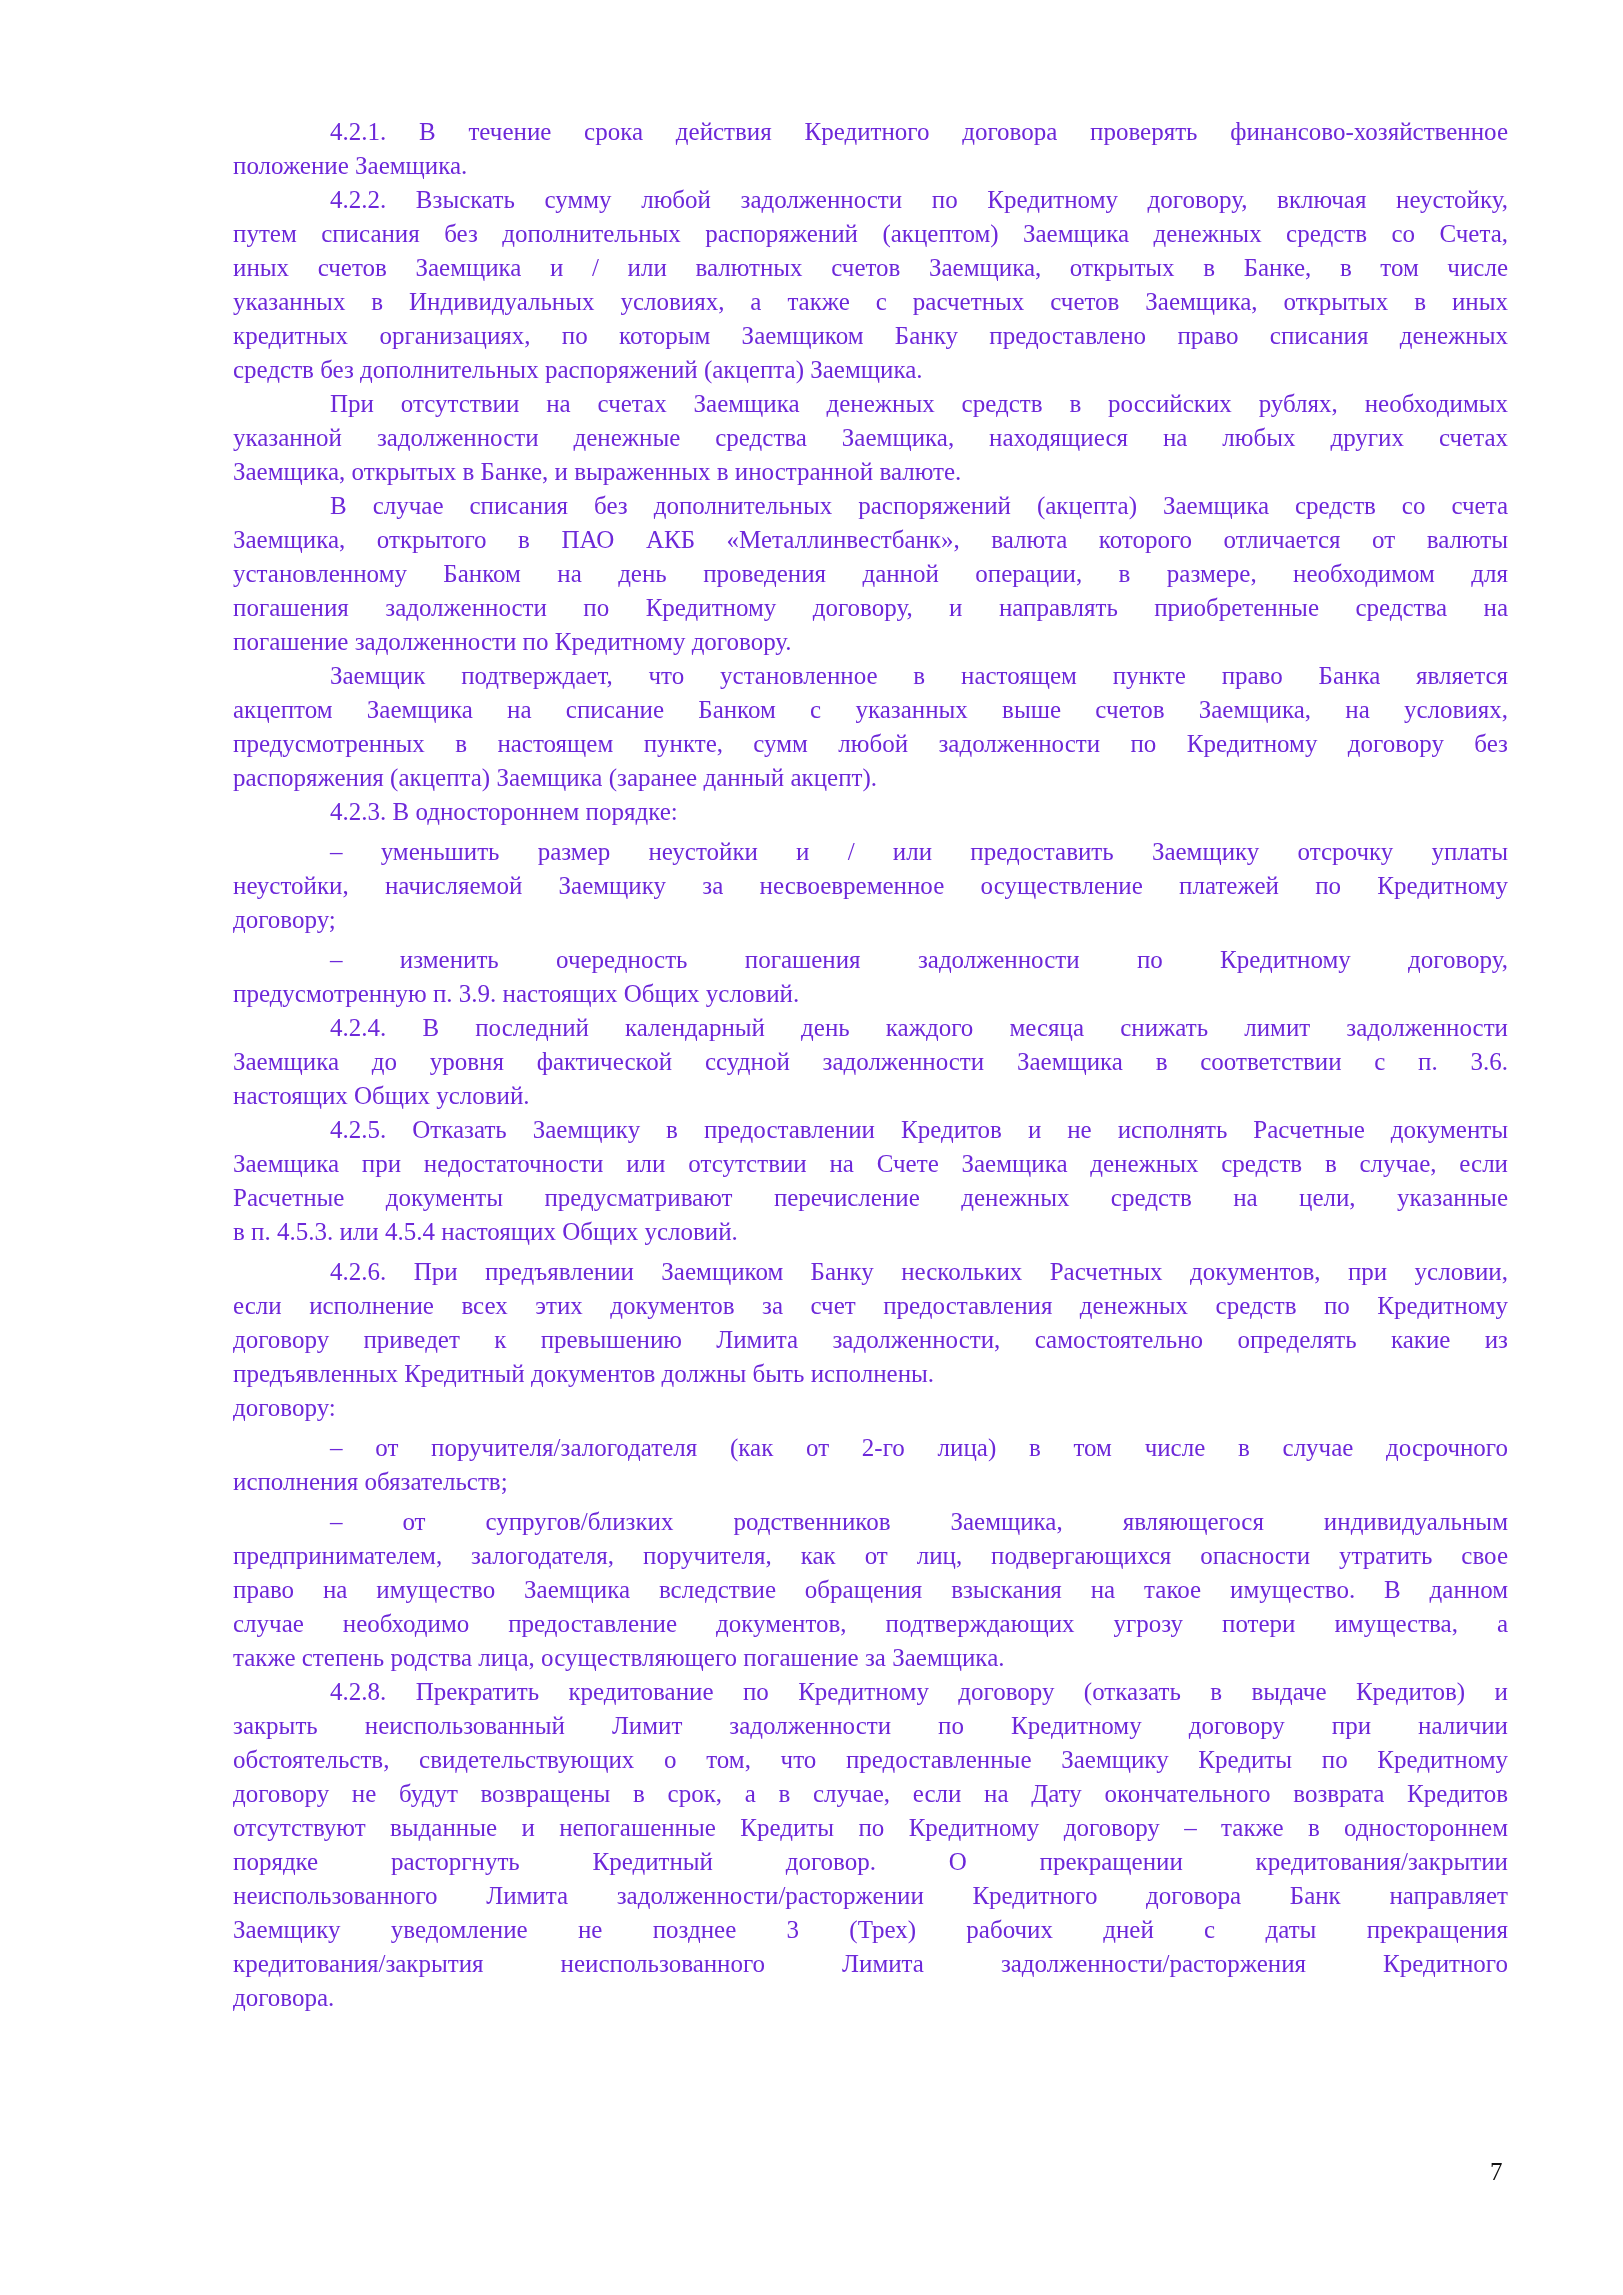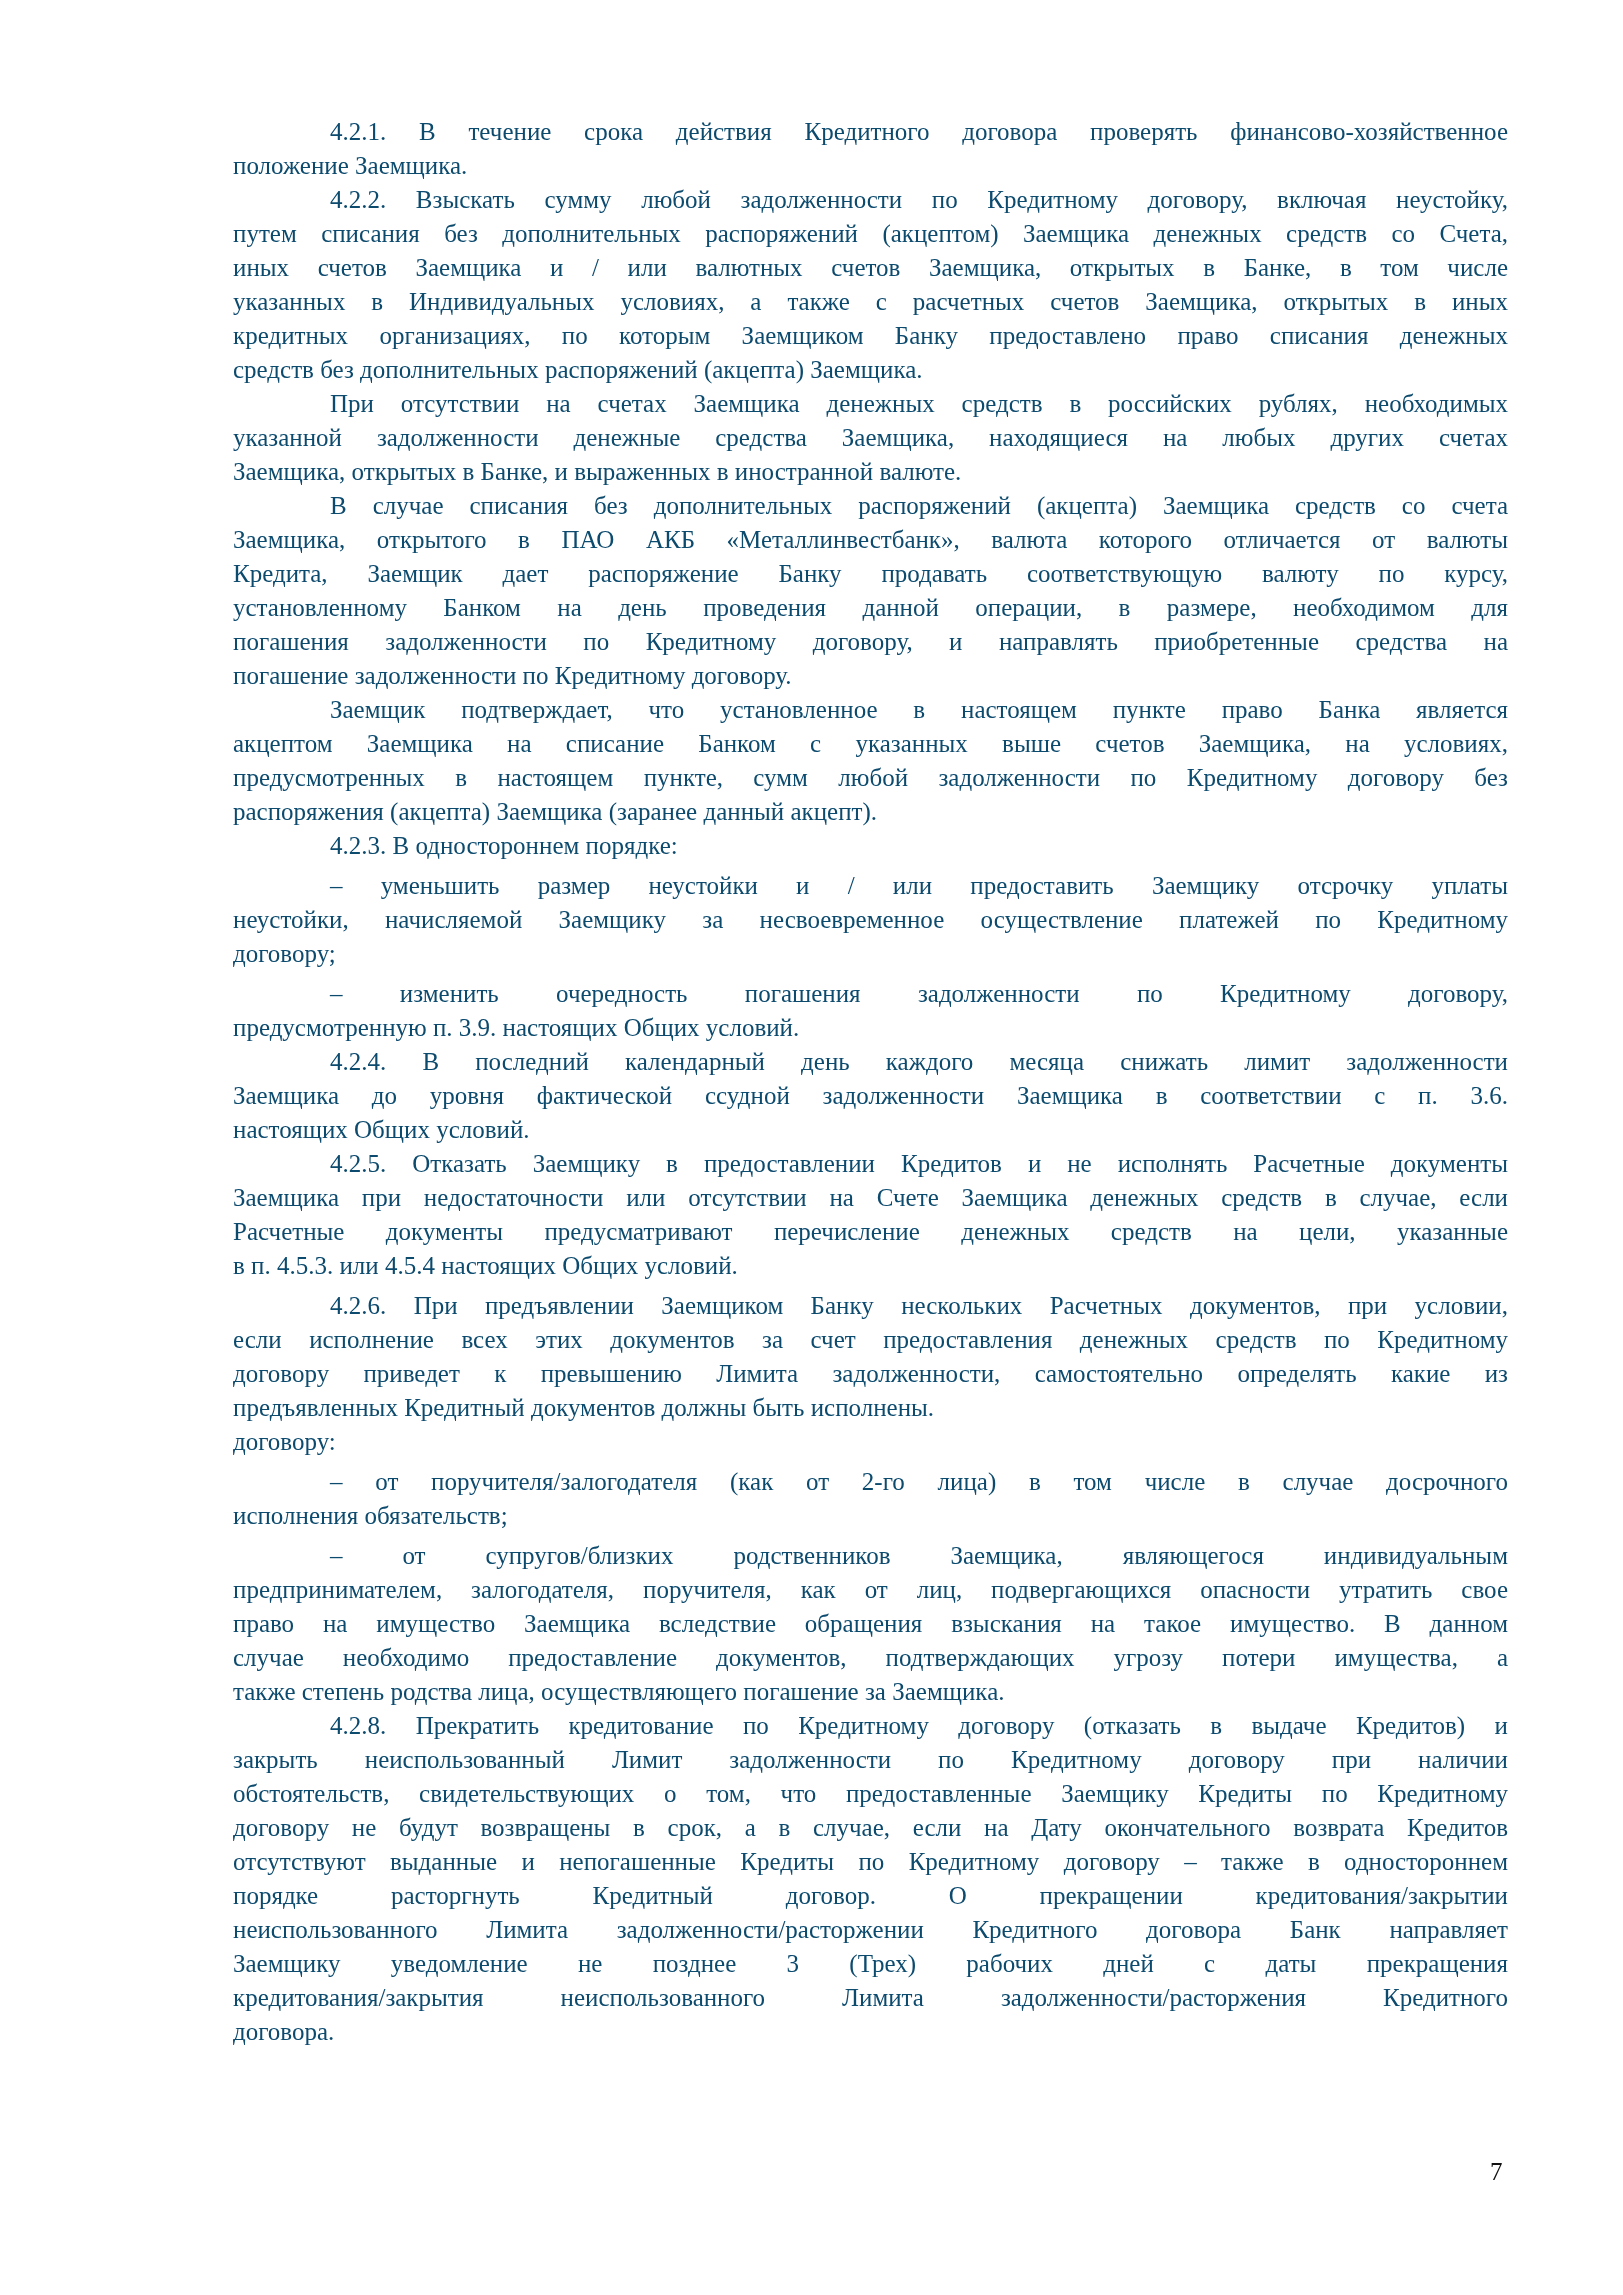--- a/index.html
+++ b/index.html
@@ -3,21 +3,21 @@
 <meta charset="utf-8">
 <style>
   html, body { margin: 0; padding: 0; background: #ffffff; }
   body { width: 1623px; height: 2295px; position: relative; overflow: hidden; }
   .page {
     position: absolute; left: 0; top: 0; width: 1623px; height: 2295px; background: #ffffff;
   }
   .text-block {
     position: absolute; left: 233px; top: 115px; width: 1275px;
     font-family: "Liberation Serif", "DejaVu Serif", serif;
-    font-size: 25px; color: #0c4a6e;
+    font-size: 25px; color: #6d28d9;
   }
   .para { margin: 0; padding: 0; }
   .para.gap { margin-top: 6px; }
   .line {
     display: block; height: 34px; line-height: 34px; white-space: nowrap;
     text-align: justify; text-align-last: justify; overflow: visible;
   }
   .line.last { text-align-last: left; }
   .line.indent { text-indent: 97px; }
   .page-number {
@@ -43,21 +43,20 @@
         <span class="line last">средств без дополнительных распоряжений (акцепта) Заемщика.</span>
       </div>
       <div class="para">
         <span class="line indent">При отсутствии на счетах Заемщика денежных средств в российских рублях, необходимых</span>
         <span class="line">указанной задолженности денежные средства Заемщика, находящиеся на любых других счетах</span>
         <span class="line last">Заемщика, открытых в Банке, и выраженных в иностранной валюте.</span>
       </div>
       <div class="para">
         <span class="line indent">В случае списания без дополнительных распоряжений (акцепта) Заемщика средств со счета</span>
         <span class="line">Заемщика, открытого в ПАО АКБ «Металлинвестбанк», валюта которого отличается от валюты</span>
-        <span class="line">Кредита, Заемщик дает распоряжение Банку продавать соответствующую валюту по курсу,</span>
         <span class="line">установленному Банком на день проведения данной операции, в размере, необходимом для</span>
         <span class="line">погашения задолженности по Кредитному договору, и направлять приобретенные средства на</span>
         <span class="line last">погашение задолженности по Кредитному договору.</span>
       </div>
       <div class="para">
         <span class="line indent">Заемщик подтверждает, что установленное в настоящем пункте право Банка является</span>
         <span class="line">акцептом Заемщика на списание Банком с указанных выше счетов Заемщика, на условиях,</span>
         <span class="line">предусмотренных в настоящем пункте, сумм любой задолженности по Кредитному договору без</span>
         <span class="line last">распоряжения (акцепта) Заемщика (заранее данный акцепт).</span>
       </div>

